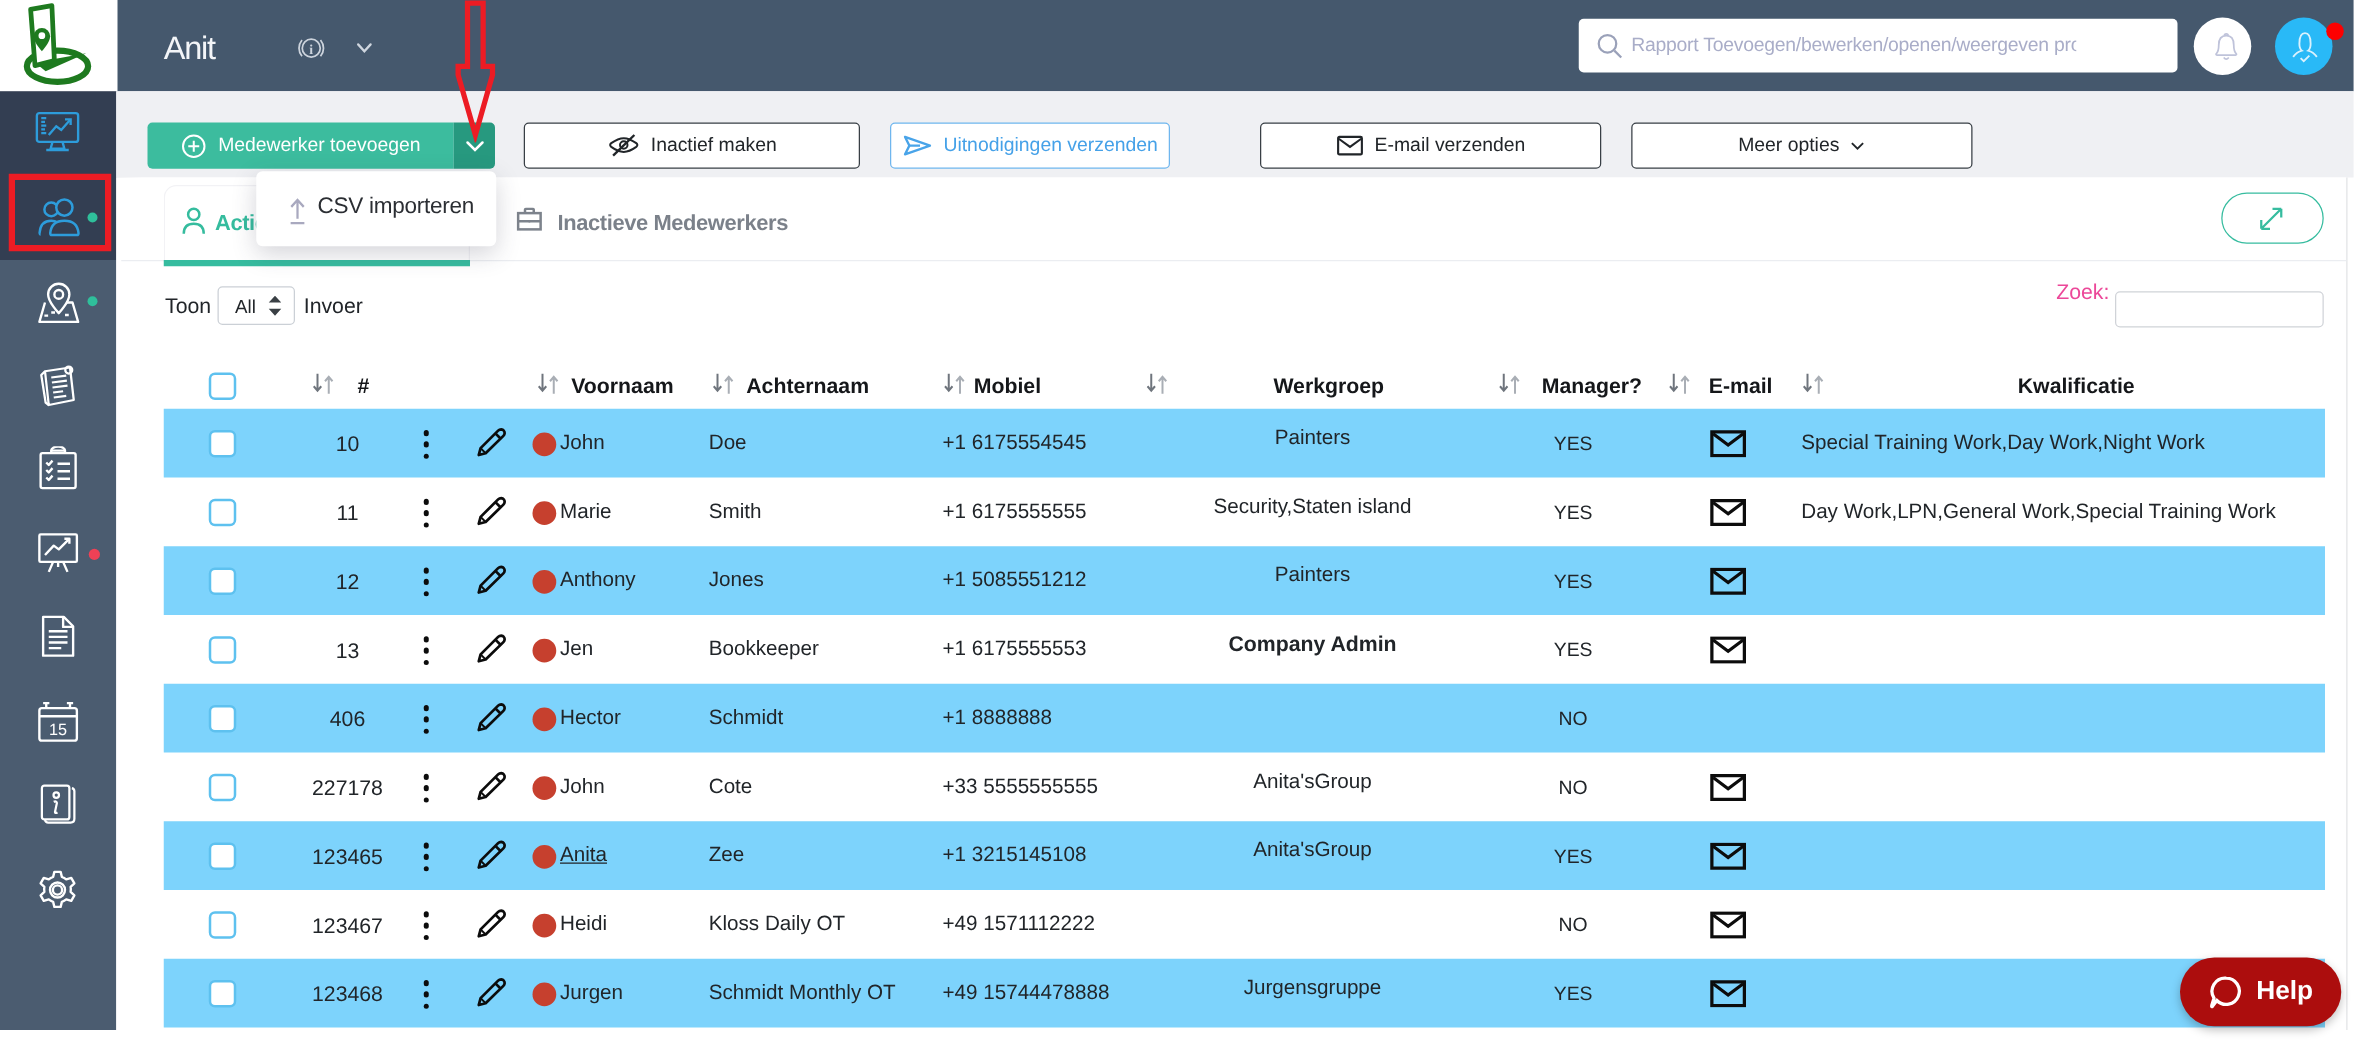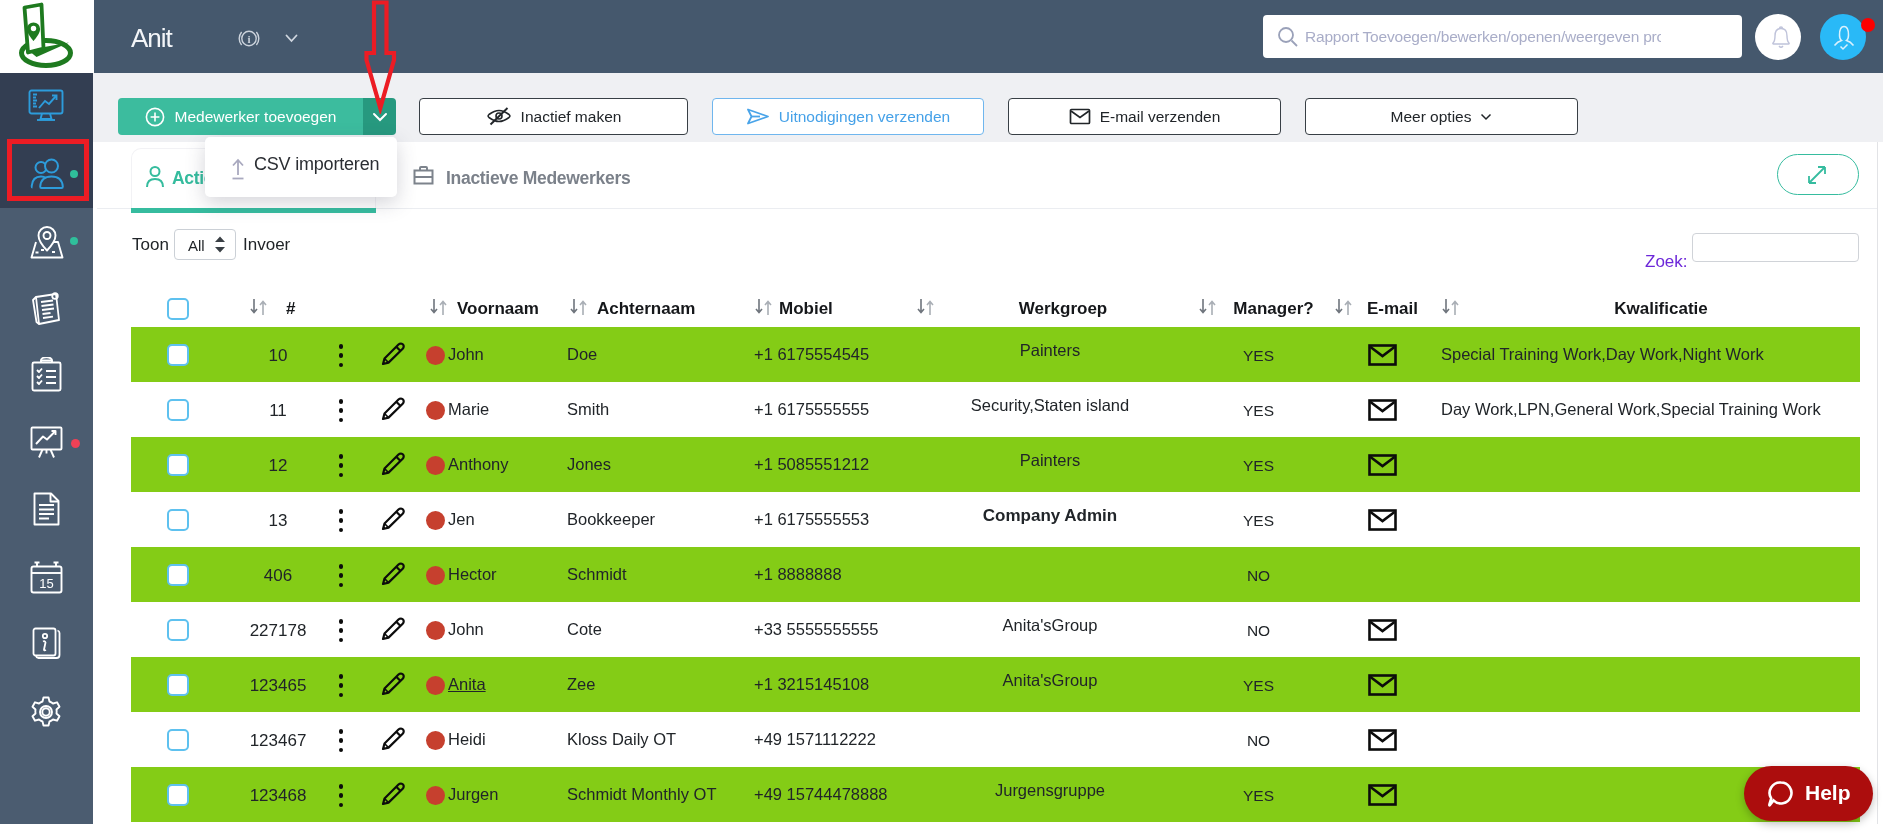--- a/index.html
+++ b/index.html
@@ -22,42 +22,42 @@
 #side-shadow { left:93px; top:73px; width:22px; height:751px; background:linear-gradient(to right, rgba(85,95,110,0.22), rgba(85,95,110,0)); }
 #redrect { left:7px; top:139px; width:82px; height:62px; border:5px solid #ec1c24; }
 .gdot { width:8px; height:8px; border-radius:50%; background:#2fbf9b; }
 
 #graytop { left:93px; top:73px; width:1790px; height:69px; background:#eff0f3; }
 .btn { top:98px; height:37px; background:#fff; border:1px solid #383f45; border-radius:4px; color:#212529; font-size:15.5px; display:flex; align-items:center; justify-content:center; gap:9px; }
 #btn-green { left:118px; top:98px; width:278px; height:37px; }
 #btn-green-main { left:0; top:0; width:245px; height:37px; background:#3cbc9e; border-radius:4px 0 0 4px; color:#fff; font-size:15.5px; display:flex; align-items:center; justify-content:center; gap:10px; }
 #btn-green-split { left:245px; top:0; width:33px; height:37px; background:#27997f; border-radius:0 4px 4px 0; }
 #btn2 { left:419px; width:269px; }
-#btn3 { left:712px; width:272px; border-color:#6fb6ee; color:#45a1e8; }
+#btn3 { left:712px; width:224px; border-color:#6fb6ee; color:#45a1e8; }
 #btn4 { left:1008px; width:273px; }
 #btn5 { left:1305px; width:273px; }
 
 #card { left:93px; top:142px; width:1784px; height:693px; background:#fff; }
 #scrollline { left:1877px; top:142px; width:1px; height:682px; background:#e2e3e6; }
 #tabline { left:97px; top:208px; width:1780px; height:1px; background:#ebedf1; }
 #tabunderline { left:131px; top:208px; width:245px; height:5px; background:#36bc9f; }
 #tab1txt { left:172px; top:168px; font-size:17.5px; font-weight:700; color:#35bc9e; letter-spacing:-0.3px; }
 #tab2txt { left:446px; top:168px; font-size:17.5px; font-weight:700; color:#7b818a; letter-spacing:-0.3px; }
 #expandbtn { left:1777px; top:154px; width:82px; height:41px; border:1.5px solid #36bc9f; border-radius:21px; }
 #toonrow { left:132px; top:235px; font-size:17px; color:#212529; }
 #selbox { left:174px; top:229px; width:62px; height:31px; border:1px solid #cbd0d6; border-radius:4px; }
 #seltxt { left:188px; top:237px; font-size:15px; color:#212529; }
 #invoer { left:243px; top:235px; font-size:17px; color:#212529; }
-#zoeklbl { left:1645px; top:252px; font-size:17px; color:#6d28d9; }
+#zoeklbl { left:1645px; top:224px; font-size:17px; color:#ec4899; }
 #zoekinput { left:1692px; top:233px; width:167px; height:29px; border:1px solid #d0d3d8; border-radius:4px; }
 
 .hrow { top:290px; height:37px; }
 .hcell { position:absolute; top:9px; font-size:17px; font-weight:700; color:#15171a; white-space:nowrap; }
 .row { left:131px; width:1729px; height:55px; }
-.stripe { background:#84cc16; }
+.stripe { background:#7dd3fc; }
 .cell { position:absolute; font-size:16.5px; color:#212529; white-space:nowrap; }
 .chk { position:absolute; left:36px; width:22px; height:22px; border:2px solid #5ec1ef; border-radius:5px; background:#fff; }
 .num { position:absolute; left:87px; width:120px; text-align:center; font-size:17px; color:#212529; }
 .dots { position:absolute; left:207px; width:6px; }
 .dots span { display:block; width:4.5px; height:4.5px; border-radius:50%; background:#0c0c0c; margin:0 auto 4.8px; }
 .rdot { position:absolute; left:295px; width:19px; height:19px; border-radius:50%; background:#c6402e; }
 .vn { position:absolute; left:317px; }
 .an { position:absolute; left:436px; }
 .mb { position:absolute; left:623px; }
 .wg { position:absolute; left:659px; width:520px; text-align:center; }

